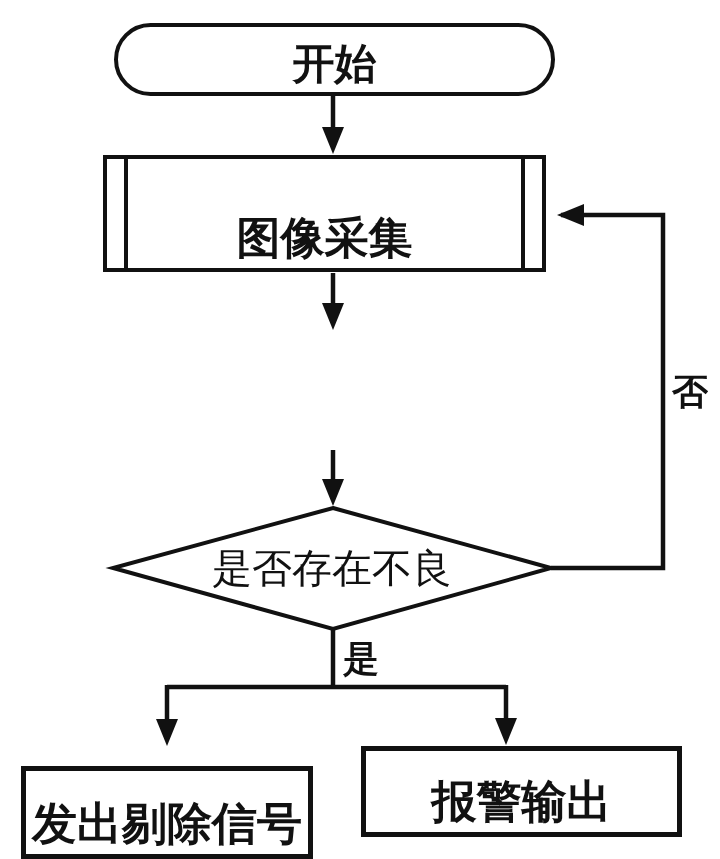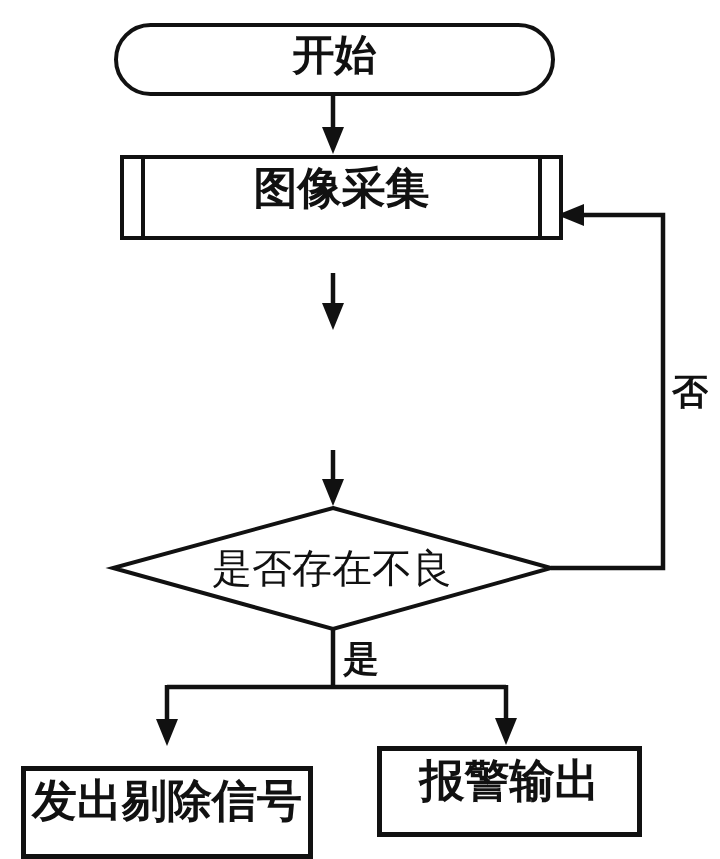--- a/index.html
+++ b/index.html
@@ -18,21 +18,21 @@
     position: absolute;
     left: 0; top: 0;
     width: 720px; height: 859px;
   }
   .shape {
     position: absolute;
     box-sizing: border-box;
     background: #ffffff;
     border: 4px solid #111111;
     display: flex;
-    align-items: flex-start;
+    align-items: flex-end;
     justify-content: center;
     color: #111111;
     font-weight: 600;
     text-align: center;
     white-space: nowrap;
   }
   .terminator {
     left: 114px; top: 23px;
     width: 441px; height: 73px;
     border-radius: 40px;
@@ -42,40 +42,40 @@
     font-size: 44px;
   }
   .predef .sidebar-line {
     position: absolute;
     top: 0; bottom: 0;
     width: 4px;
     background: #111111;
   }
   .predef .sidebar-line.left  { left: 17px; }
   .predef .sidebar-line.right { right: 17px; }
-  .predef.capture { left: 120px; top: 155px; width: 443px; height: 85px; }
+  .predef.capture { left: 103px; top: 155px; width: 443px; height: 117px; }
   .predef.analyze { left: 112px; top: 331px; width: 443px; height: 118px; }
   .decision-label {
     position: absolute;
     left: 113px; top: 508px;
     width: 438px; height: 121px;
     display: flex;
     align-items: center;
     justify-content: center;
     color: #111111;
     font-weight: 400;
     font-size: 40px;
     white-space: nowrap;
   }
   .process {
     font-size: 45px;
     border-width: 5px;
   }
   .process.reject { left: 21px;  top: 766px; width: 292px; height: 93px; }
-  .process.alarm  { left: 361px; top: 746px; width: 265px; height: 91px; margin-left: 16px; }
+  .process.alarm  { left: 361px; top: 746px; width: 321px; height: 91px; }
   .edge-label {
     position: absolute;
     color: #111111;
     font-weight: 600;
     font-size: 36px;
     line-height: 1;
     white-space: nowrap;
   }
   .edge-label.yes { left: 343px; top: 641px; }
   .edge-label.no  { left: 672px; top: 374px; }

